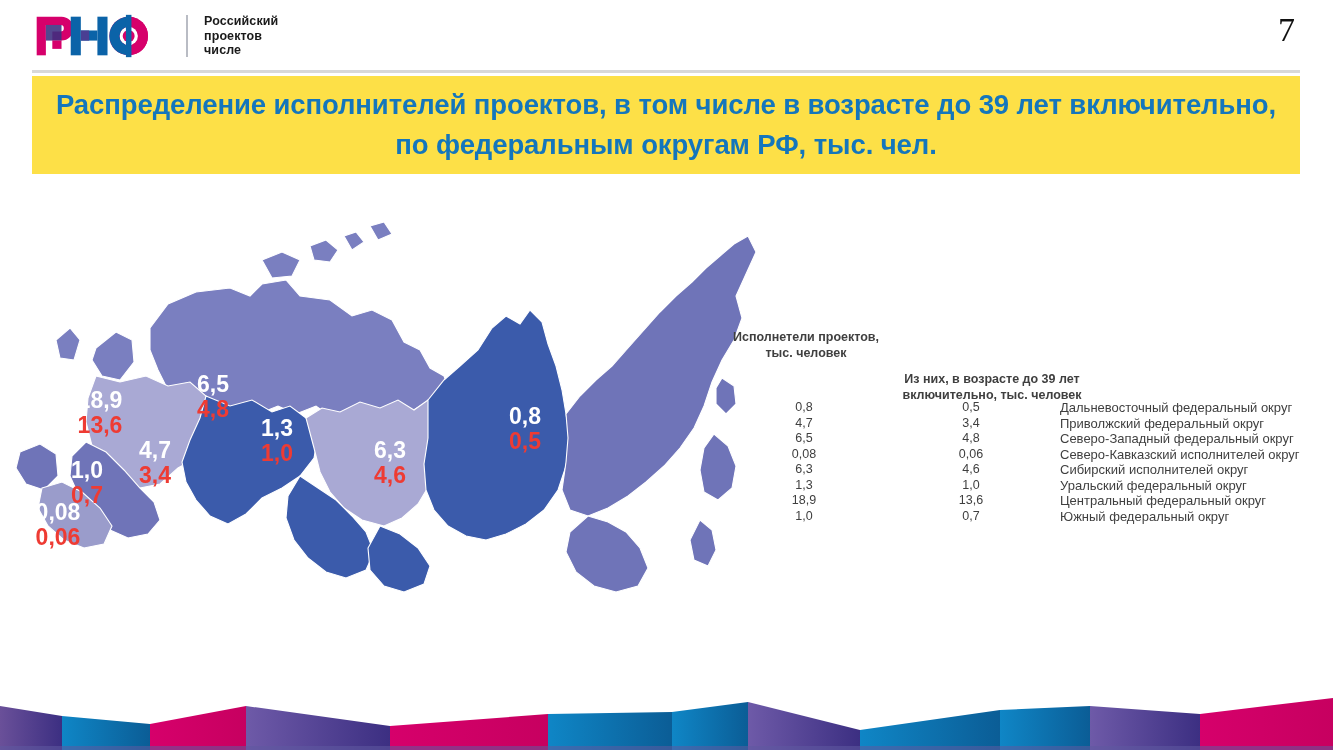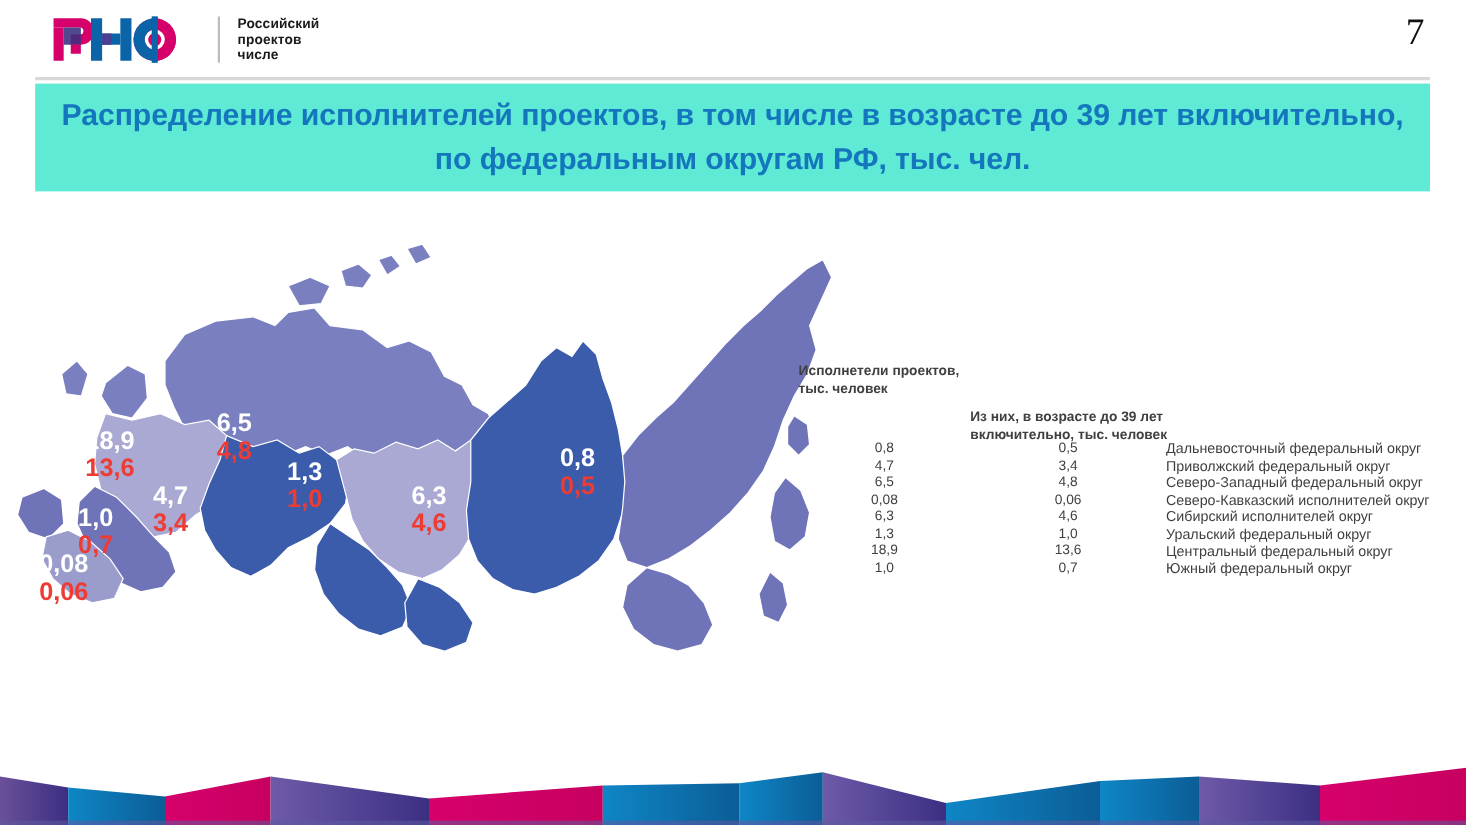--- a/index.html
+++ b/index.html
@@ -17,21 +17,21 @@
 
   
   #header-bar {
     position: absolute;
     left: 0; top: 0;
     width: 1333px;
     height: 72px;
   }
   #logo-block {
     position: absolute;
-    left: 44px;
+    left: 32px;
     top: 10px;
     display: flex;
     align-items: center;
     height: 52px;
   }
   #logo-mark {
     width: 140px;
     height: 46px;
     display: block;
   }
@@ -66,21 +66,21 @@
     background: #d8d8d8;
   }
 
   
   #title-banner {
     position: absolute;
     left: 32px;
     top: 76px;
     width: 1268px;
     height: 98px;
-    background: #5eead4;
+    background: #fde047;
     display: flex;
     align-items: center;
     justify-content: center;
   }
   #title-text {
     width: 1245px;
     text-align: center;
     font-size: 27.5px;
     font-weight: bold;
     line-height: 40px;
@@ -133,20 +133,21 @@
     position: relative;
     height: 62px;
   }
   .th {
     position: absolute;
     top: 0;
     font-size: 12.5px;
     font-weight: bold;
     color: #3f3f3f;
     line-height: 15.5px;
+    text-align: center;
   }
   #th-total { left: 4px;  width: 160px; }
   #th-young { left: 160px; width: 220px; margin-top: 42px; }
 
   #table-body {
     position: relative;
     margin-top: 8px;
   }
   .trow {
     display: flex;

